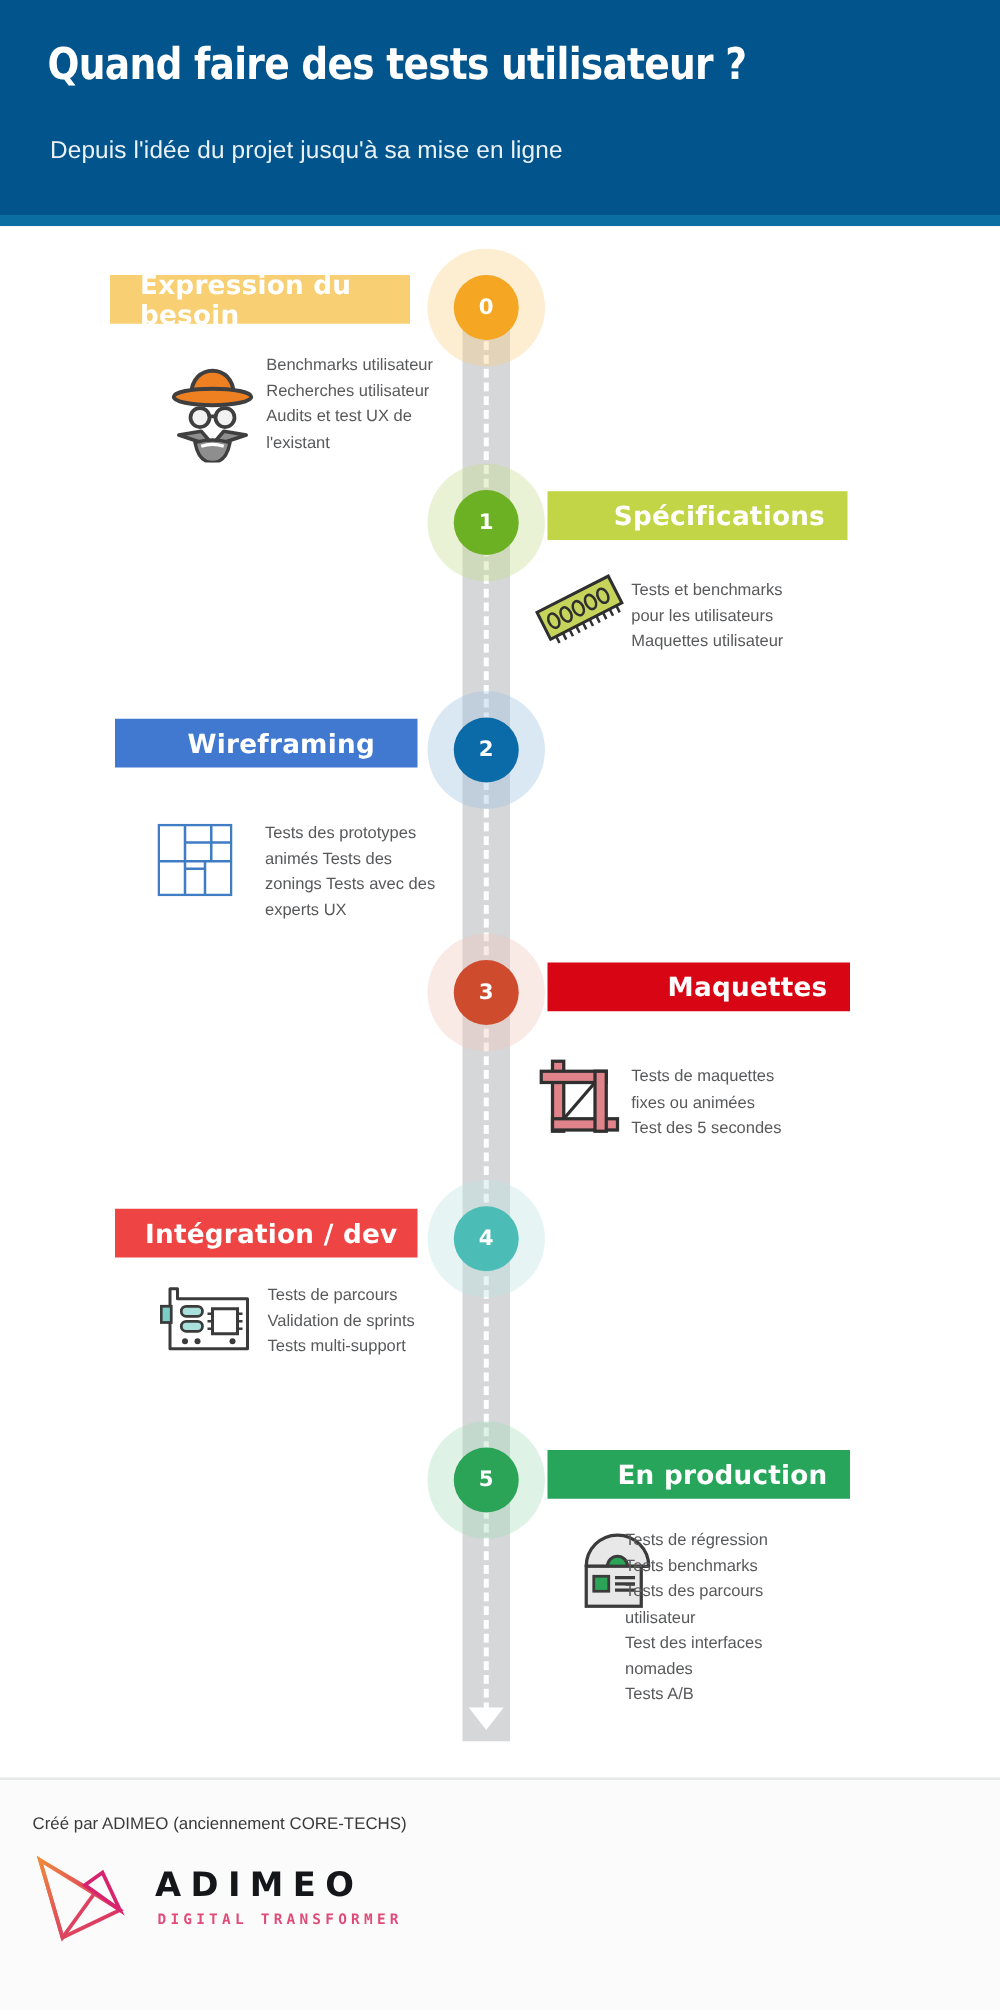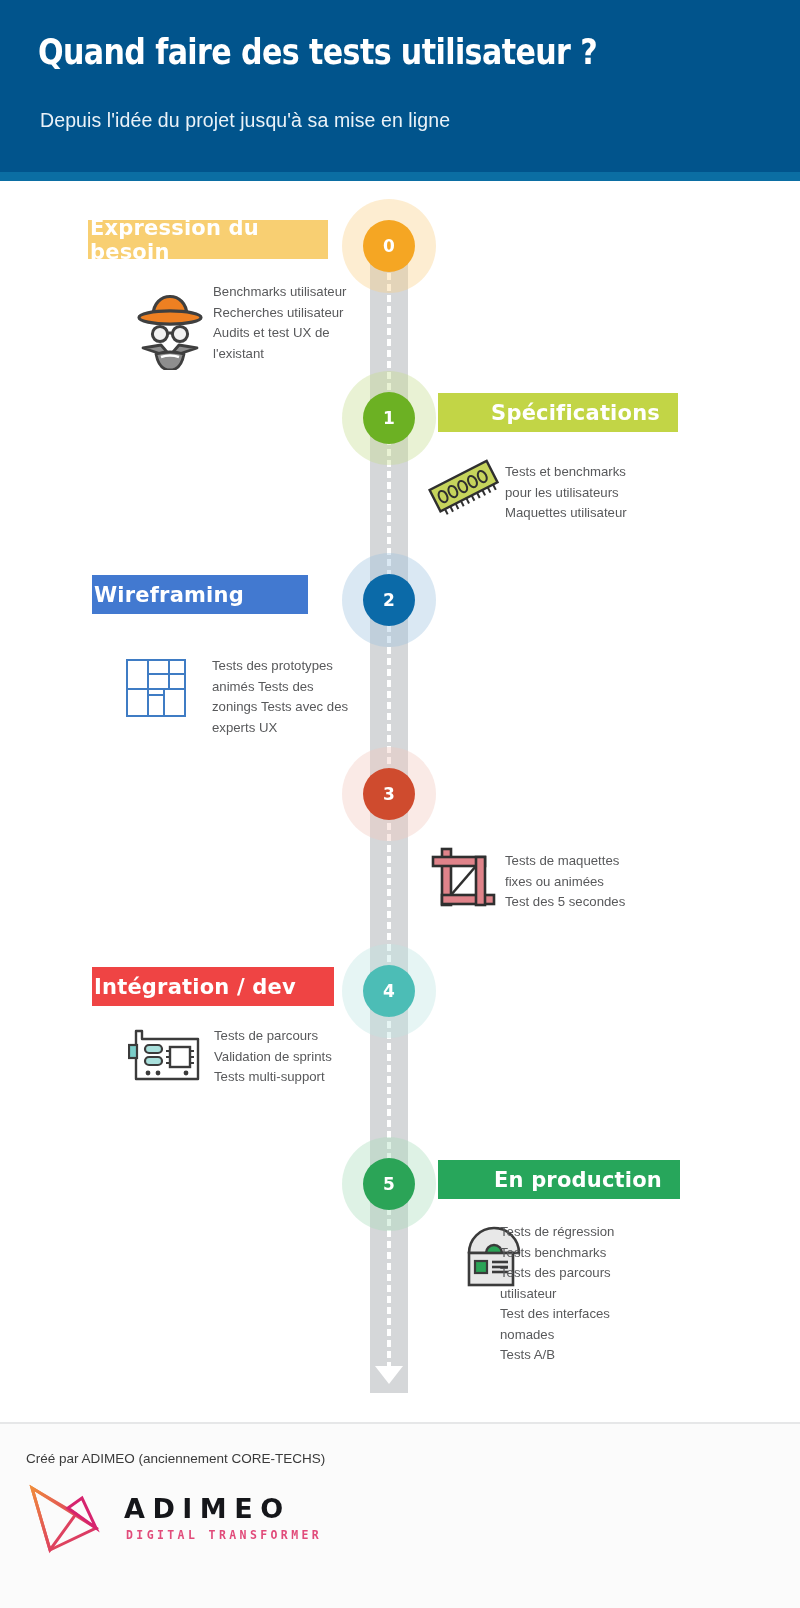--- a/index.html
+++ b/index.html
@@ -74,21 +74,21 @@
   }
 
   
   .labelbar {
     position: absolute; height: 39px;
     display: flex; align-items: center;
     color: #ffffff; font-size: 21px; font-weight: 700;
     font-family: "DejaVu Sans", sans-serif;
     letter-spacing: 0.2px;
   }
-  .labelbar.left  { justify-content: flex-start; padding-left: 2px; }
+  .labelbar.left  { justify-content: flex-start; padding-left: 24px; }
   .labelbar.right { justify-content: flex-end;   padding-right: 18px; }
 
   
   .detail { position: absolute; }
   .detail-text {
     font-size: 13.2px; line-height: 20.5px;
     color: #58595b; white-space: pre-line;
   }
   .icon-box { position: absolute; }
 
@@ -192,21 +192,21 @@
         </g>
       </g>
     </svg>
   </div>
   <div class="detail" style="left:505px; top:281px; width:170px;">
     <div class="detail-text">Tests et benchmarks
 pour les utilisateurs
 Maquettes utilisateur</div>
   </div>
 
-  <div class="labelbar left" style="left:92px; top:394px; width:216px; background:#4279d0;">
+  <div class="labelbar left" style="left:92px; top:394px; width:242px; background:#4279d0;justify-content:center;">
     <span>Wireframing</span>
   </div>
   <div class="node" style="left:342px; top:372px;">
     <div class="halo" style="background:#9dc3df;"></div>
     <div class="disc" style="background:#0b6aa8;">
       <span>2</span>
     </div>
   </div>
   <div class="icon-box" style="left:126px; top:478px; width:60px; height:58px;">
     <svg width="60" height="58" viewBox="0 0 60 58">
@@ -221,20 +221,23 @@
       </g>
     </svg>
   </div>
   <div class="detail" style="left:212px; top:475px; width:176px;">
     <div class="detail-text">Tests des prototypes
 animés Tests des
 zonings Tests avec des
 experts UX</div>
   </div>
 
+  <div class="labelbar right" style="left:438px; top:589px; width:242px; background:#d80615;">
+    <span>Maquettes</span>
+  </div>
   <div class="node" style="left:342px; top:566px;">
     <div class="halo" style="background:#f2c7be;"></div>
     <div class="disc" style="background:#cf4b2e;">
       <span>3</span>
     </div>
   </div>
   <div class="icon-box" style="left:430px; top:664px; width:68px; height:66px;">
     <svg width="68" height="66" viewBox="0 0 68 66">
       <g stroke="#2f2f2f" stroke-width="2.6" fill="#e0838a">
         <rect x="12" y="4" width="9" height="56"></rect>

